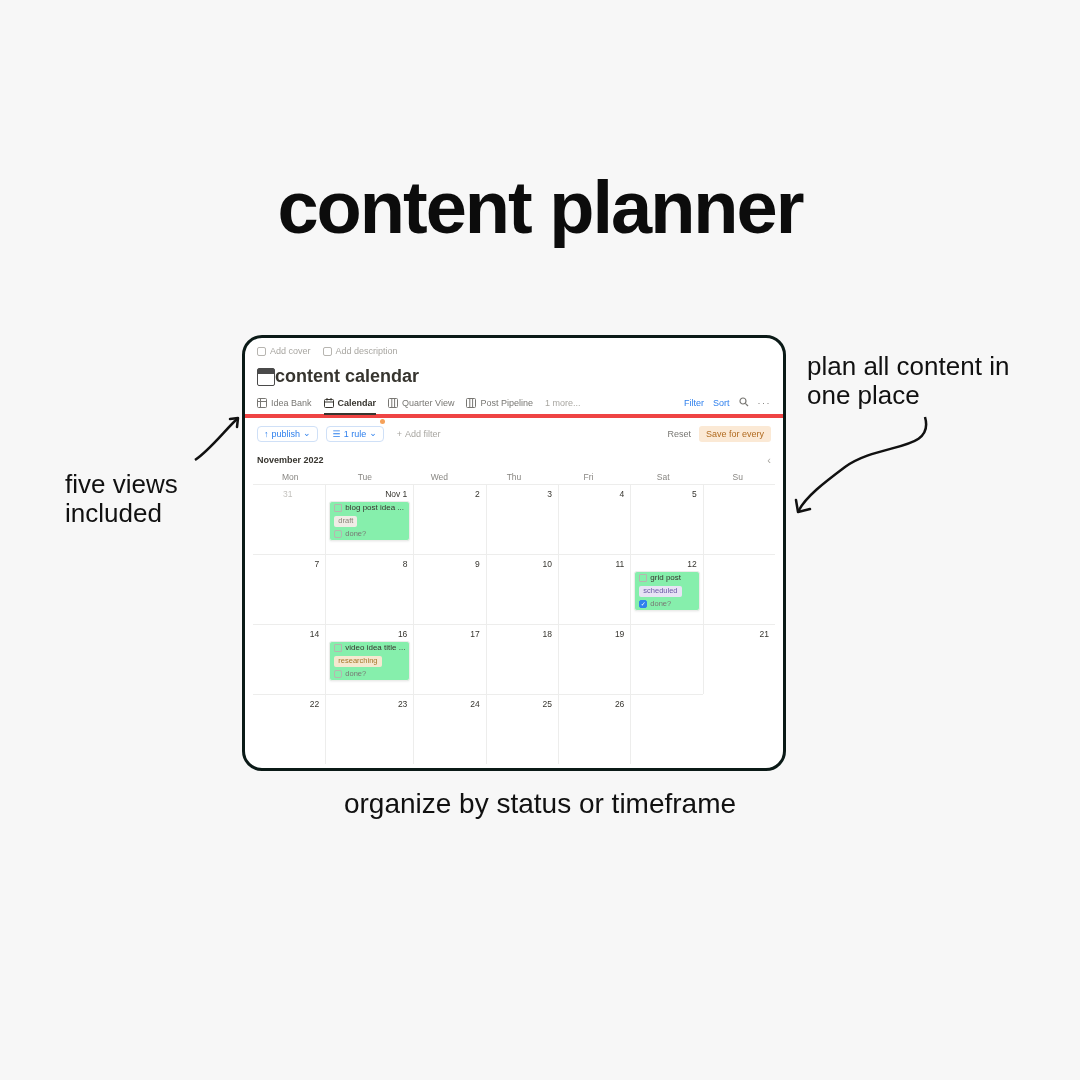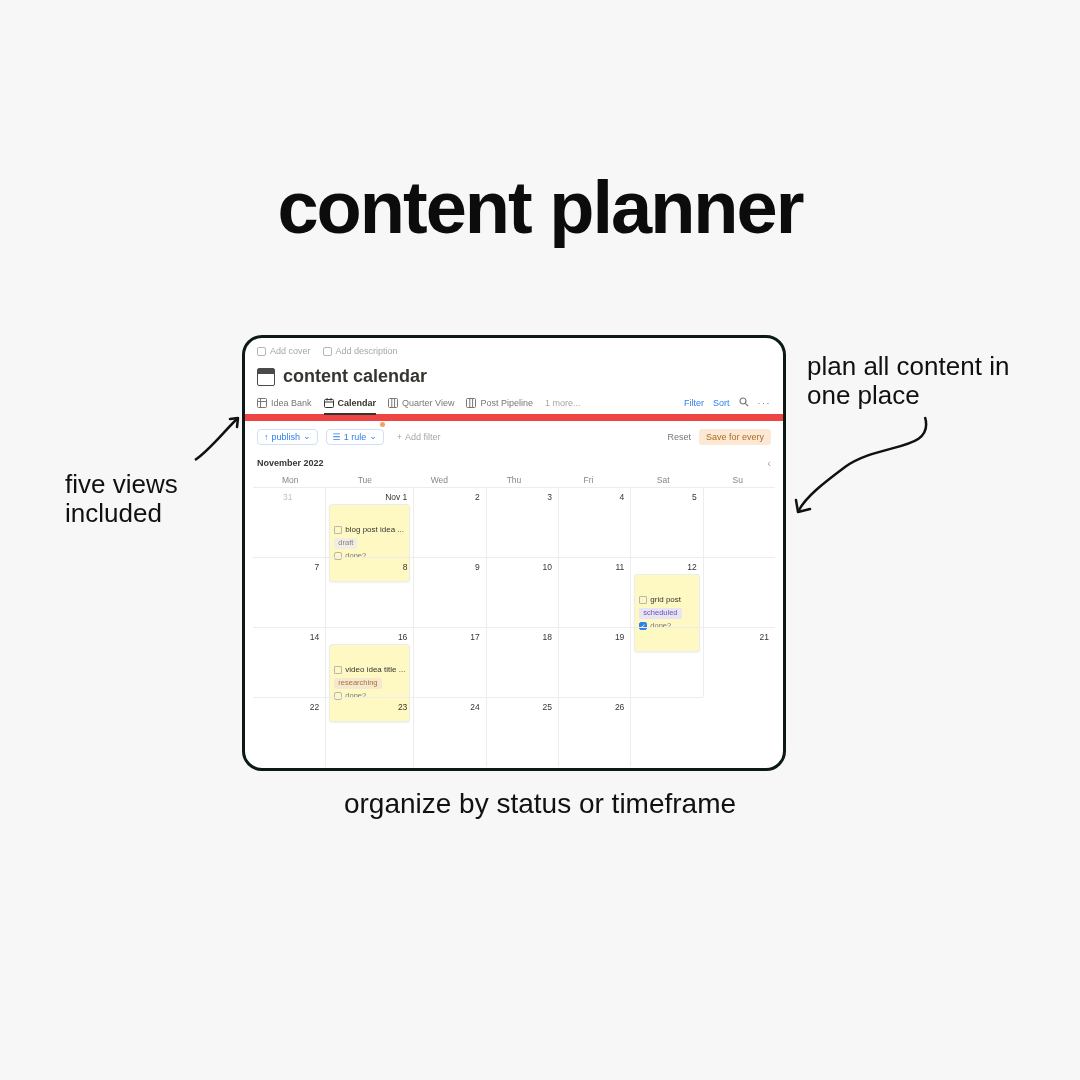--- a/index.html
+++ b/index.html
@@ -64,33 +64,33 @@
     color: #37352f;
   }
   .header-actions {
     display: flex; gap: 12px;
     padding: 8px 12px 2px;
     color: #a8a6a1;
     font-size: 9px;
   }
   .header-actions .act { display: flex; align-items: center; gap: 4px; cursor: pointer; }
   .icon-sq { width: 9px; height: 9px; border: 1px solid #b7b5b0; border-radius: 2px; display: inline-block; }
-  .title-row { display: flex; align-items: center; gap: 8px; padding: 8px 12px 4px; text-align: right; }
+  .title-row { display: flex; align-items: center; padding: 8px 12px 4px; text-align: right; }
   .cal-emoji { width: 18px; height: 18px; position: relative; }
   .cal-emoji::before {
     content:""; position: absolute; inset:0;
     border: 1.5px solid #4a4a4a; border-radius: 2px;
     background: linear-gradient(#4a4a4a 0 30%, #fff 30% 100%);
   }
   .page-title { font-size: 18px; font-weight: 700; color: #37352f; }
 
   .tabs {
     display: flex; align-items: center; gap: 12px;
     padding: 6px 12px 0;
-    border-bottom: 7px solid #ef4444;
+    border-bottom: 4px solid #ef4444;
     position: relative;
   }
   .tab { display: flex; align-items: center; gap: 4px; padding-bottom: 5px; color: #787773; cursor: pointer; white-space: nowrap; }
   .tab.active { color: #37352f; border-bottom: 2px solid #37352f; font-weight: 600; margin-bottom: -1px; }
   .tab-ico { width: 10px; height: 10px; display: inline-flex; }
   .tabs-right { margin-left: auto; display: flex; align-items: center; gap: 9px; color: #2f80ed; padding-bottom: 5px;}
   .tabs-right .grey { color: #787773; }
   .dots { letter-spacing: 1.5px; color: #787773; }
 
   .filterbar {
@@ -140,25 +140,25 @@
     position: relative;
     font-size: 8.5px;
     color: #37352f;
   }
   .cell:nth-child(7n+1){ border-left: none; }
   .daynum { text-align: right; color: #37352f; padding: 2px 3px 0 0; }
   .daynum.mute { color: #c3c1bd; text-align: center; }
   .daynum.first { white-space: nowrap; }
 
   .card {
-    background: #fef9c3;
+    background: #86efac;
     border: 1px solid #ececea;
     border-radius: 3px;
     box-shadow: 0 1px 2px rgba(0,0,0,0.06);
-    padding: 20px 4px;
+    padding: 1px 4px;
     margin-top: 2px;
     font-size: 8px;
     line-height: 1.35;
   }
   .card .row1 { display: flex; align-items: center; gap: 3px; color: #37352f; white-space: nowrap; overflow: hidden; text-overflow: ellipsis;}
   .doc-ico { width:8px; height:8px; border:1px solid #b7b5b0; border-radius:1px; display:inline-block; flex: none;}
   .tag {
     display: inline-block;
     font-size: 7.5px;
     padding: 0.5px 4px;

